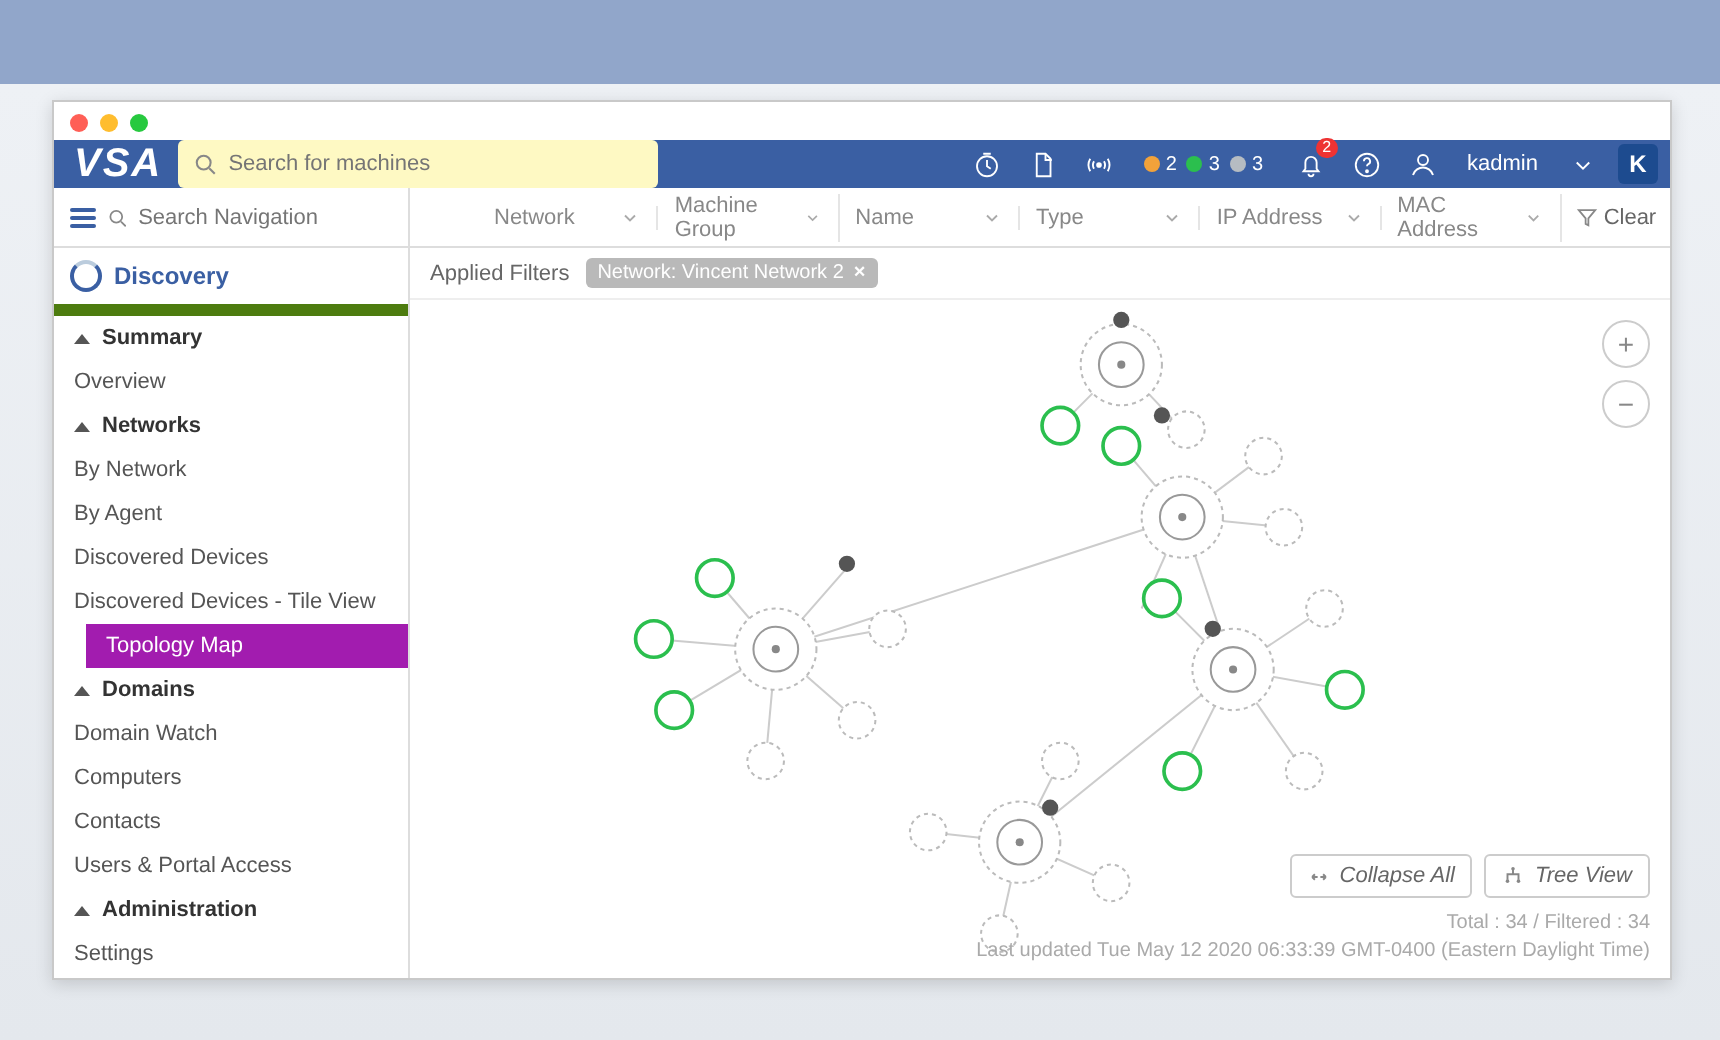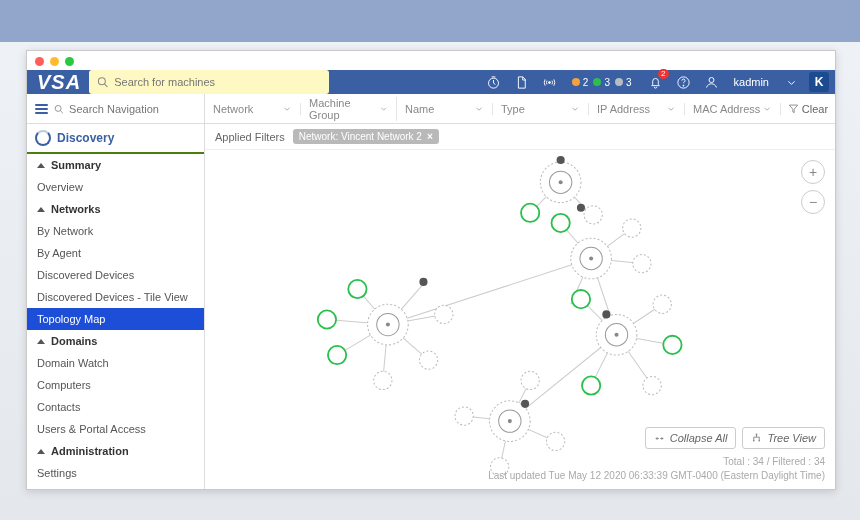--- a/index.html
+++ b/index.html
@@ -37,21 +37,21 @@
   .status-dots { display:flex; align-items:center; gap:3px; margin:0 4px;}
   .sdot{width:8px;height:8px;border-radius:50%;display:inline-block;}
   .sdcount{color:#fff; font-size:10px; margin-right:2px;}
   .badge{position:absolute;top:-3px;right:-3px;background:#e33;color:#fff;
     font-size:8px;border-radius:6px;padding:0 3px;line-height:10px;}
   .user-label{color:#fff;font-size:11px;margin:0 4px;}
   .k-box{width:20px;height:20px;background:#1d4b8f;border-radius:3px;
     color:#fff;font-weight:700;display:flex;align-items:center;justify-content:center;font-size:12px;}
 
   .subbar {
-    height:30px; border-bottom:1px solid #ddd; display:flex; align-items:stretch;
+    height:30px; border-bottom:1px solid #ddd; display:flex; align-items:stretch;gap:34px;
   }
   .subbar-left {
     flex:0 0 178px; display:flex; align-items:center; gap:6px; padding:0 8px;
     border-right:1px solid #ddd;
   }
   .hamburger { width:16px; cursor:pointer; }
   .hamburger div{height:2px;background:#3a5fa3;margin:2px 0;border-radius:1px;}
   .subbar-left input{
     border:none;outline:none;font-size:11px;color:#888;width:100%;
   }
@@ -68,34 +68,34 @@
     color:#666;font-size:11px;cursor:pointer;
   }
 
   .body { flex:1; display:flex; min-height:0; }
   .sidebar{
     flex:0 0 178px;border-right:1px solid #ddd;display:flex;flex-direction:column;
     overflow:hidden;
   }
   .side-head{
     display:flex;align-items:center;gap:6px;padding:6px 8px;
-    border-bottom:2px solid #4d7c0f;color:#3a5fa3;font-weight:600;font-size:12px;
+    border-bottom:6px solid #4d7c0f;color:#3a5fa3;font-weight:600;font-size:12px;
   }
   .side-head .disc-icon{
     width:16px;height:16px;border:2px solid #3a5fa3;border-radius:50%;
     border-top-color:#bcd;position:relative;
   }
   .tree{flex:1;overflow-y:auto;}
   .tree-item{
     display:flex;align-items:center;padding:5px 8px 5px 10px;gap:6px;
     font-size:11px;color:#333;cursor:pointer;border-bottom:0;
   }
   .tree-item.group{font-weight:700;}
   .tree-item.child{color:#555;}
-  .tree-item.selected{background:#1d4ed8;color:#fff;}
+  .tree-item.selected{background:#a21caf;color:#fff;margin-left:16px;}
   .tree-item .caret{width:0;height:0;border-left:4px solid transparent;
     border-right:4px solid transparent;border-bottom:5px solid #555;display:inline-block;}
 
   .main{flex:1;position:relative;display:flex;flex-direction:column;min-width:0;}
   .applied{
     display:flex;align-items:center;gap:8px;padding:5px 10px;
     border-bottom:1px solid #eee;font-size:11px;color:#666;
   }
   .chip{
     background:#b9b9b9;color:#fff;border-radius:3px;padding:2px 6px;

